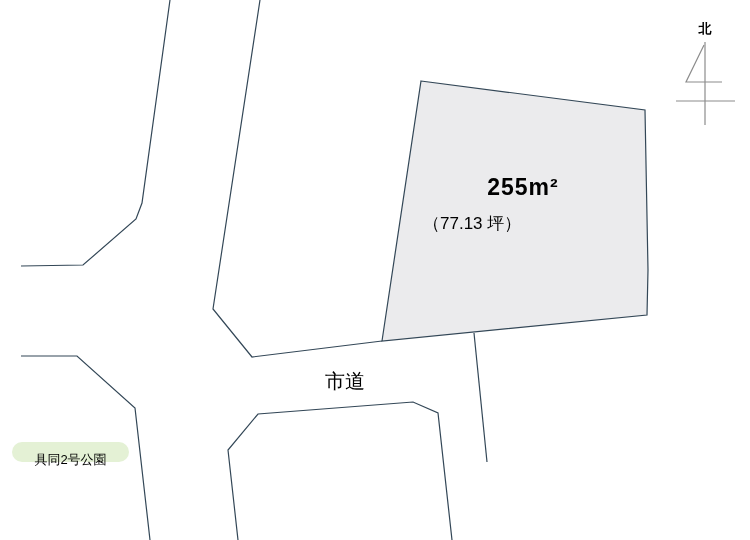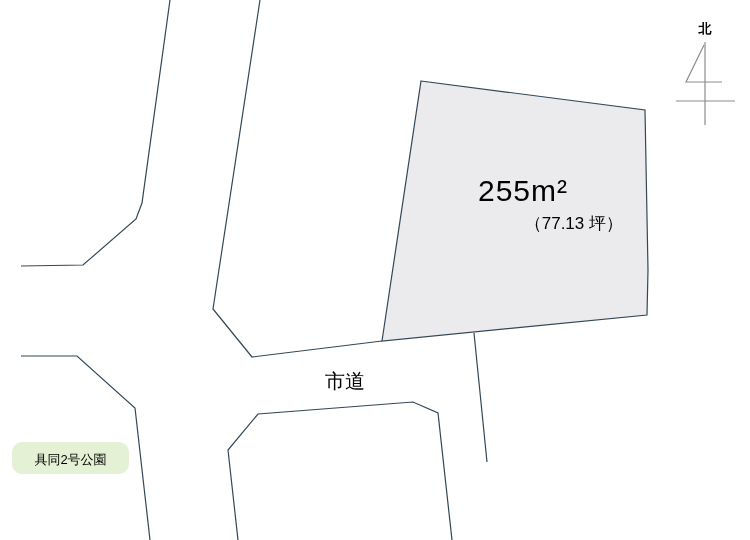--- a/index.html
+++ b/index.html
@@ -40,39 +40,39 @@
   }
   .north-lbl {
     left: 675px; top: 20px; width: 60px;
     text-align: center;
     font-size: 13px;
     font-weight: 600;
   }
   .area-lbl {
     left: 423px; top: 174px; width: 200px;
     text-align: center;
-    font-size: 30px;
-    font-weight: 400;
+    font-size: 23px;
+    font-weight: 700;
     letter-spacing: 1px;
   }
   .tsubo-lbl {
     left: 423px; top: 212px; width: 200px;
-    text-align: right;
+    text-align: left;
     font-size: 17px;
     font-weight: 500;
   }
   .road-lbl {
     left: 300px; top: 368px; width: 90px;
     text-align: center;
     font-size: 20px;
     font-weight: 500;
   }
   .park-lbl {
     left: 12px; top: 442px;
-    width: 117px; height: 32px;
+    width: 117px; height: 20px;
     line-height: 36px;
     text-align: center;
     font-size: 13px;
     background: var(--color-park_fill, #e4f1d5);
     border-radius: 10px;
   }
 </style>
 </head>
 <body>
 

